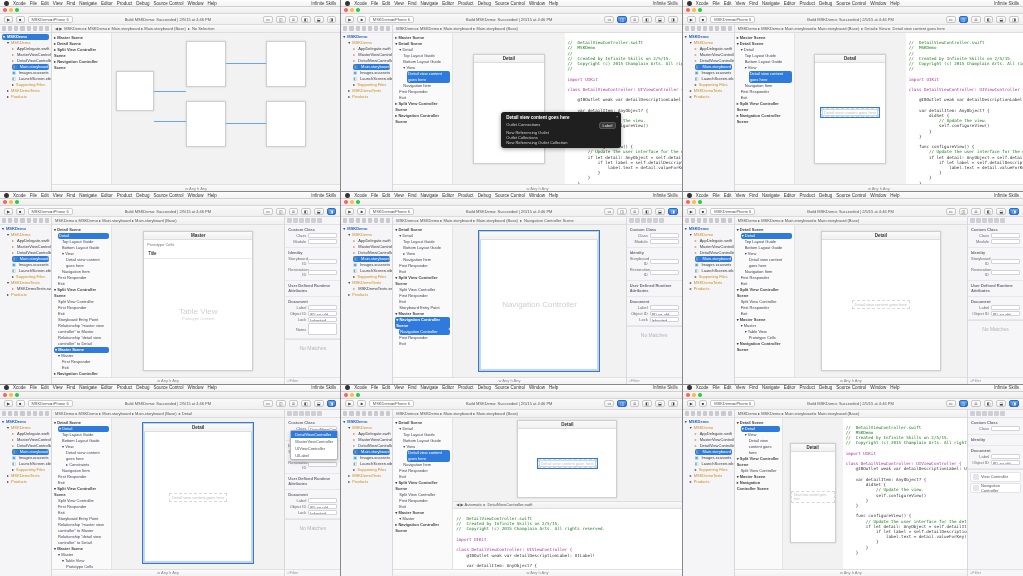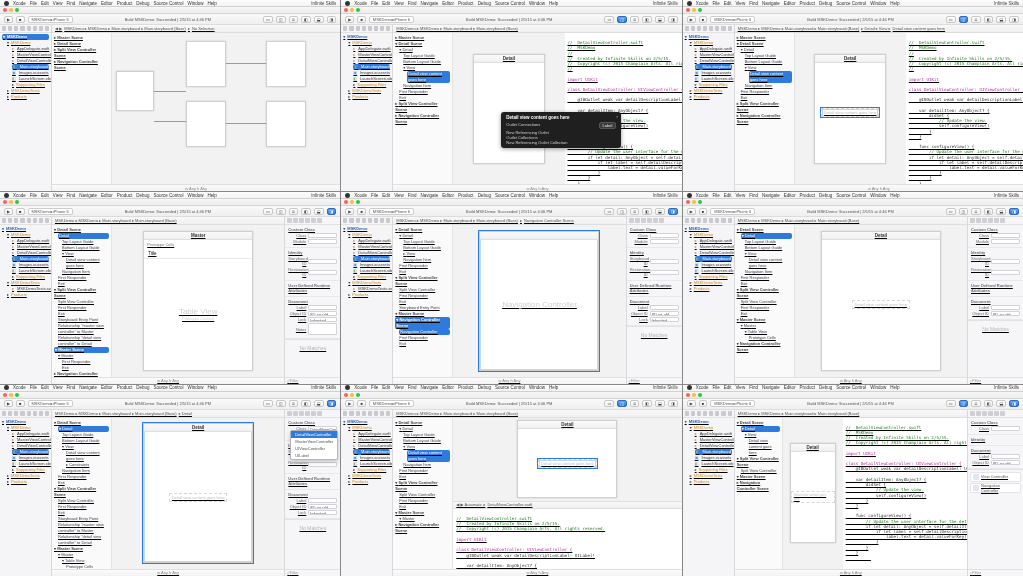--- a/index.html
+++ b/index.html
@@ -14,21 +14,21 @@
 
   .traffic { display: flex; gap: 2px; align-items: center; height: 7px; padding: 0 3px; background: linear-gradient(#f7f7f7,#ececec); border-bottom: 1px solid #d6d6d6; }
   .tl { width: 4px; height: 4px; border-radius: 50%; }
   .red { background: #ff5f57; } .yellow { background: #febc2e; } .green { background: #28c840; }
   .toolbar { height: 11px; display: flex; align-items: center; gap: 3px; padding: 0 4px; background: linear-gradient(#f9f9f9,#efefef); border-bottom: 1px solid #dcdcdc; }
   .btn { height: 7px; min-width: 8px; padding: 0 2px; border: 1px solid #c8c8c8; border-radius: 2px; background: linear-gradient(#fff,#f1f1f1); display:flex; align-items:center; justify-content:center; font-size:4px; color:#444; }
   .btn.blue { background: linear-gradient(#5ea6f7,#2f78d8); border-color:#2f6cc0; color:#fff; }
   .scheme { border:1px solid #ccc; border-radius:2px; height:7px; padding:0 3px; background:#fff; display:flex; align-items:center; font-size:4px; color:#555; }
   .status { flex:1; text-align:center; font-size:4px; color:#555; }
 
-  .workarea { flex:1; display:flex; overflow:hidden;text-decoration:underline; }
+  .workarea { flex:1; display:flex; overflow:hidden; }
   .nav { width: 52px; background:#f5f5f7; border-right:1px solid #d9d9d9; display:flex; flex-direction:column; }
   .nav .tabs { height:8px; display:flex; gap:2px; padding:1px 2px; border-bottom:1px solid #e2e2e2; }
   .nav .tabs span { width:5px; height:5px; background:#c9c9cf; border-radius:1px; }
   .tree { flex:1; padding:1px 2px; overflow:hidden; font-size:4px; color:#3a3a3a; line-height:6px; }
   .tree .l0 { color:#2a63b5; font-weight:600; }
   .tree .row { display:flex; align-items:center; gap:2px; white-space:nowrap; }
   .tree .sel { background:#2f7bdd; color:#fff; border-radius:2px; padding:0 1px; }
   .tree .folder { color:#cc8c1f; }
   .tree .swift::before { content:"▸"; color:#c08b55; margin-right:1px; }
   .tree .sb::before { content:"◧"; color:#8aa; margin-right:1px; }

